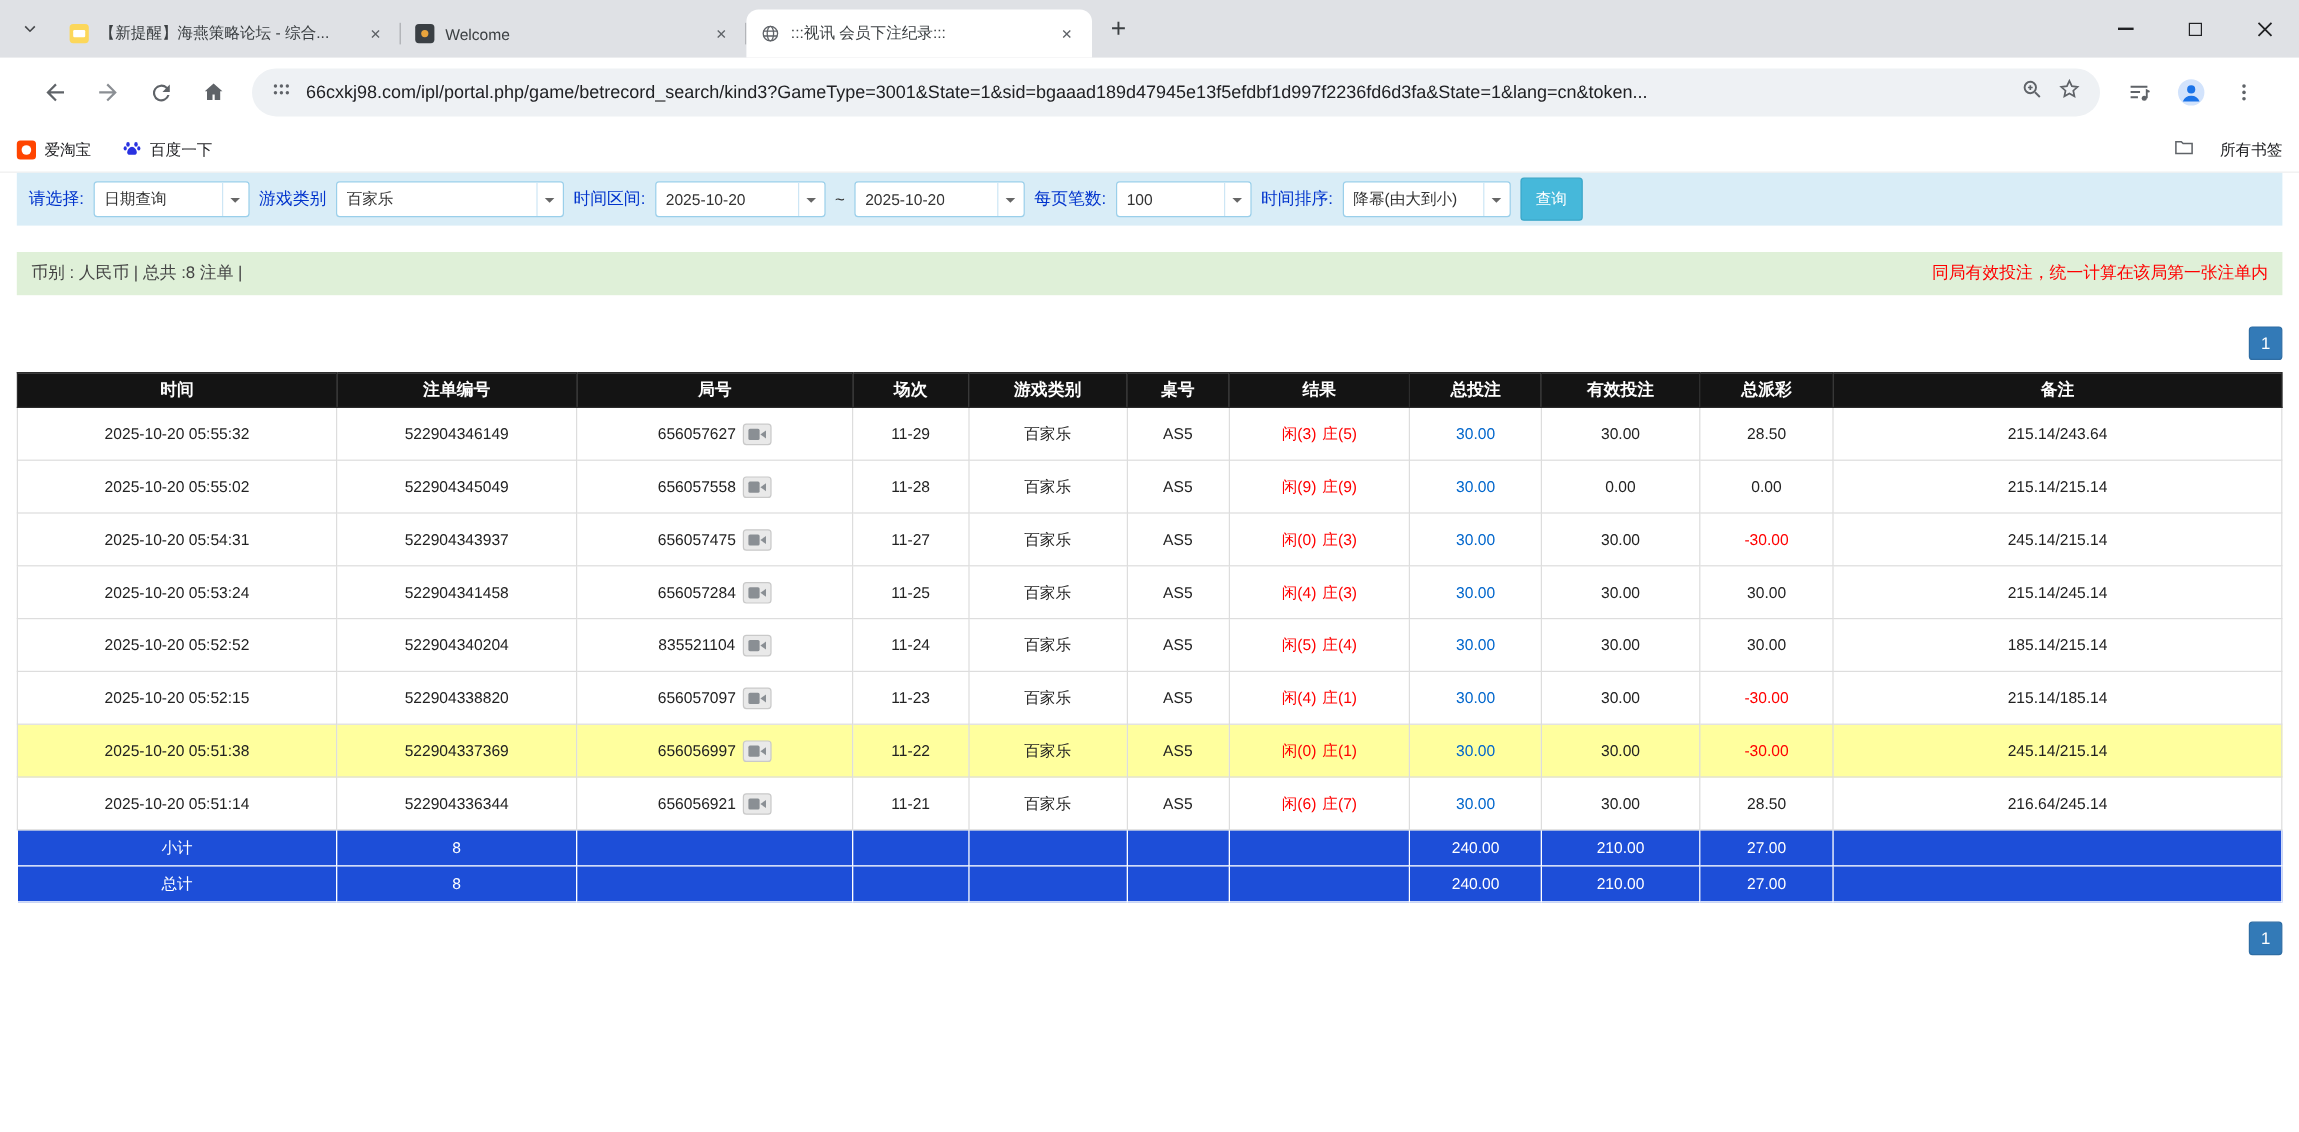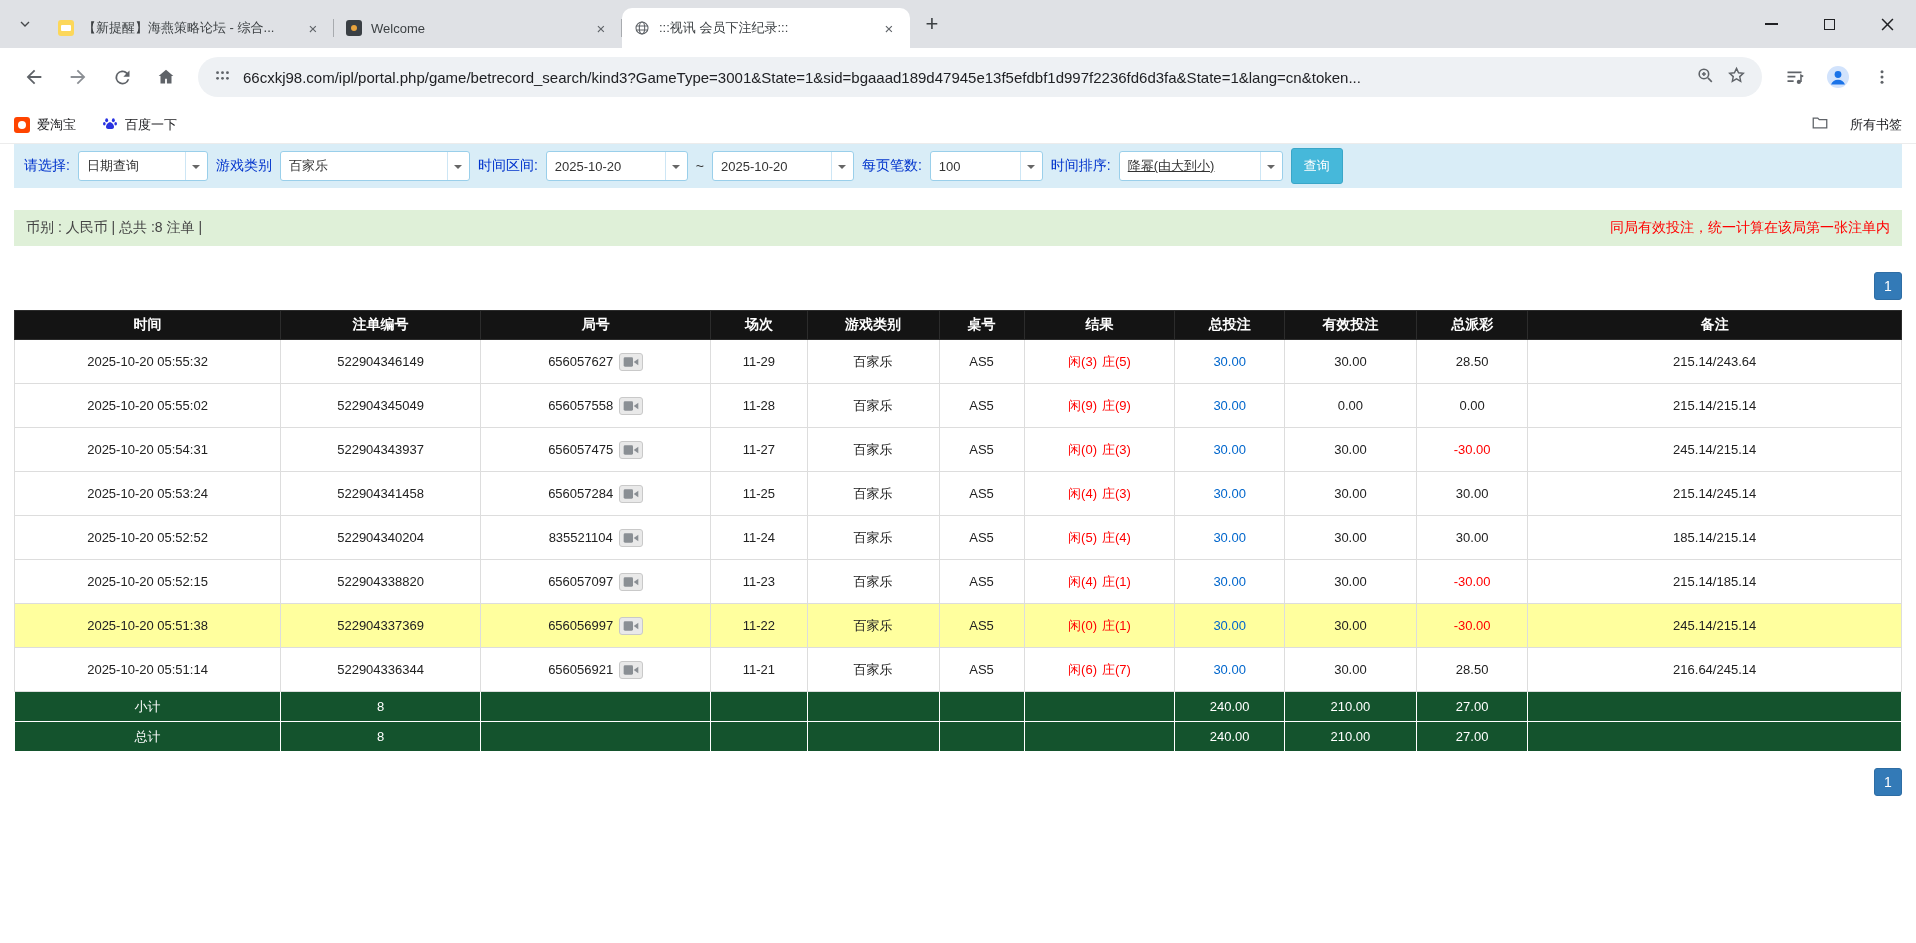--- a/index.html
+++ b/index.html
@@ -20,42 +20,42 @@
   .fav-dark { background:#3a3f44; border-radius:3px; position:relative; }
   .fav-dark::after { content:""; position:absolute; left:5px; top:5px; width:6px; height:6px; background:#e8a33d; border-radius:50%; }
   .tab-title { flex:1; white-space:nowrap; overflow:hidden; }
   .tab-close { width:18px; height:18px; border-radius:50%; display:flex; align-items:center; justify-content:center; font-size:15px; color:#5f6368; }
   .newtab { width:32px; height:32px; margin-left:6px; align-self:center; display:flex; align-items:center; justify-content:center; font-size:22px; color:#3c4043; border-radius:50%; }
   .win-controls { position:absolute; right:0; top:0; height:48px; display:flex; }
   .win-btn { width:58px; height:100%; display:flex; align-items:center; justify-content:center; }
   .min-line { width:13px; height:2px; background:#202124; }
   .max-box { width:11px; height:11px; border:1.5px solid #202124; }
 
-  .navbar { height:58px; background:#fff; display:flex; align-items:center; padding:0 14px; gap:4px; }
+  .navbar { height:58px; background:#fff; display:flex; align-items:center; padding:0 26px; gap:4px; }
   .nav-icon { width:40px; height:40px; border-radius:50%; display:flex; align-items:center; justify-content:center; }
   .urlbar { flex:1; height:40px; background:#eef1f4; border-radius:20px; display:flex; align-items:center; padding:0 16px; gap:12px; margin:0 8px; }
   .url-text { flex:1; font-size:15px; color:#202124; white-space:nowrap; overflow:hidden; }
 
   .bookmarksbar { height:38px; background:#fff; display:flex; align-items:center; padding:0 14px; gap:26px; border-bottom:1px solid #ececec; font-size:13px; color:#202124; }
   .bm-item { display:flex; align-items:center; gap:7px; }
   .bm-taobao { width:16px; height:16px; background:#ff4400; border-radius:3px; position:relative; }
   .bm-taobao::after { content:""; position:absolute; left:4px; top:4px; width:8px; height:8px; background:#fff; border-radius:50%; }
   .bm-right { margin-left:auto; display:flex; align-items:center; gap:21px; }
 
   
   .page { background:#fff; }
   .page-title { font-size:18px; color:#333; font-weight:normal; margin:22px 0 16px 12px; }
 
   .filterbar { margin:0 14px; height:44px; background:#d9edf7; display:flex; align-items:center; gap:8px; padding:0 10px; font-size:14px; }
   .flabel { color:#0033cc; white-space:nowrap; }
   .combo { display:flex; align-items:stretch; justify-content:space-between; background:#fff; border:1px solid #9acfea; height:30px; border-radius:3px; font-size:13px; color:#333; }
   .combo-val { display:flex; align-items:center; padding:0 8px; flex:1; white-space:nowrap; overflow:hidden; }
   .combo-arrow { width:22px; border-left:1px solid #cde6f5; display:flex; align-items:center; justify-content:center; }
   .combo-arrow::after { content:""; border:4px solid transparent; border-top-color:#666; margin-top:5px; }
-  .w130{width:130px;} .w190{width:190px;} .w135{width:142px;gap:44px;} .w95{width:113px;} .w160{width:164px;text-decoration:underline;}
+  .w130{width:130px;} .w190{width:190px;} .w135{width:142px;gap:44px;} .w95{width:113px;} .w160{width:140px;}
   .tilde { color:#333; }
   .search-btn { height:36px; padding:0 12px; background:#46b8da; border:1px solid #3aa6c8; border-radius:3px; color:#fff; font-size:13px; display:flex; align-items:center; }
 
   .summarybar { margin:22px 14px 0 14px; height:36px; background:#dff0d8; display:flex; align-items:center; justify-content:space-between; padding:0 12px; font-size:14px; }
   .summary-left { color:#444; }
   .summary-right { color:#f00; }
 
   .pager { text-align:right; margin:26px 14px 10px 14px; }
   .pager.bottom { margin:16px 14px 0 14px; }
   .pager-btn { display:inline-flex; width:28px; height:28px; align-items:center; justify-content:center; background:#337ab7; border:1px solid #2e6da4; color:#fff; font-size:14px; border-radius:3px; }
@@ -63,21 +63,21 @@
   .bet-table { width:1888px; margin:0 14px; border-collapse:collapse; font-size:13px; table-layout:fixed; }
   .bet-table th { background:#141414; color:#fff; font-weight:bold; height:29px; border:1px solid #2c2c2c; font-size:14px; }
   .bet-table td { height:44px; text-align:center; border:1px solid #ddd; color:#222; }
   tr.highlight td { background:#ffff9e; }
   .round-wrap { display:inline-flex; align-items:center; gap:6px; }
   .cam { width:24px; height:18px; background:#e9e9e9; border:1px solid #c9c9c9; border-radius:3px; display:inline-flex; align-items:center; justify-content:center; }
   .res-player, .res-banker { color:#f00; }
   .res-player { margin-right:5px; }
   .bet-link { color:#0066cc; }
   td.neg { color:#f00; }
-  tr.summary-row td { background:#14532d; color:#fff; height:30px; border:1px solid #fff; }
+  tr.summary-row td { background:#1d4ed8; color:#fff; height:30px; border:1px solid #fff; }
 </style>
 </head>
 <body>
 
 <div>
   <div class="tabstrip">
     <div class="tab-search">
       <svg width="16" height="16" viewBox="0 0 24 24">
           <path d="M6 9l6 6 6-6" stroke="#45474a" stroke-width="2" fill="none"></path>
         </svg>

